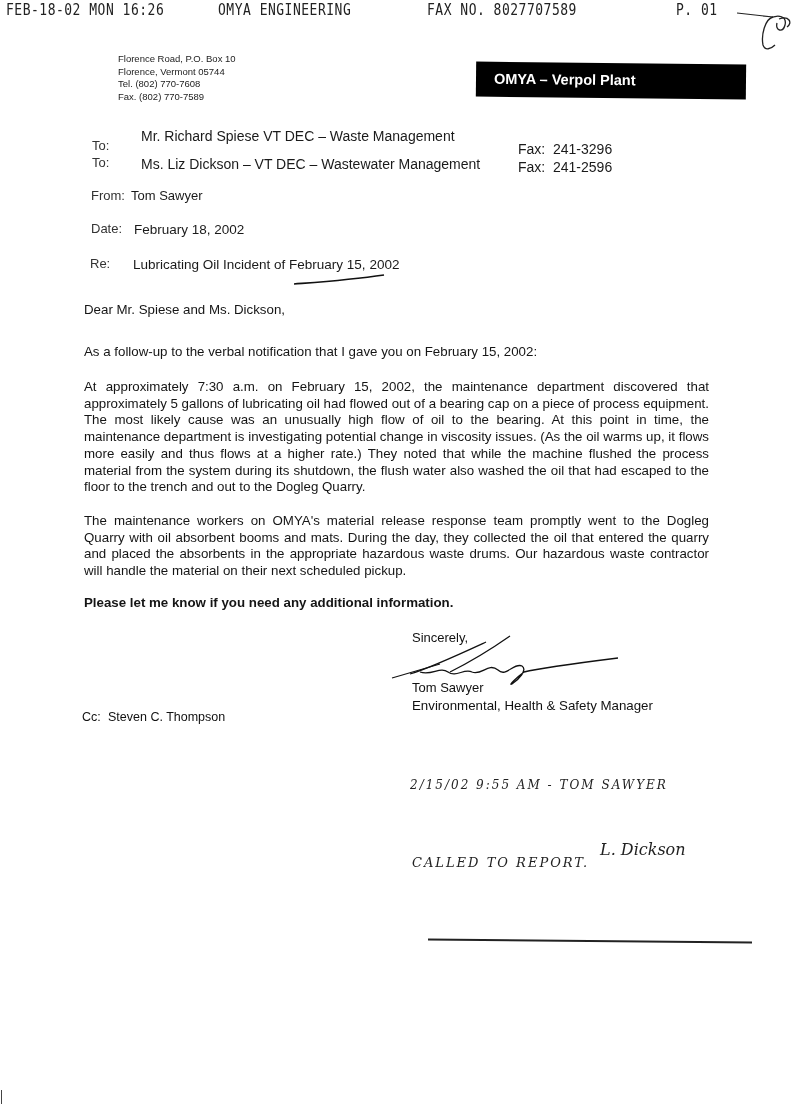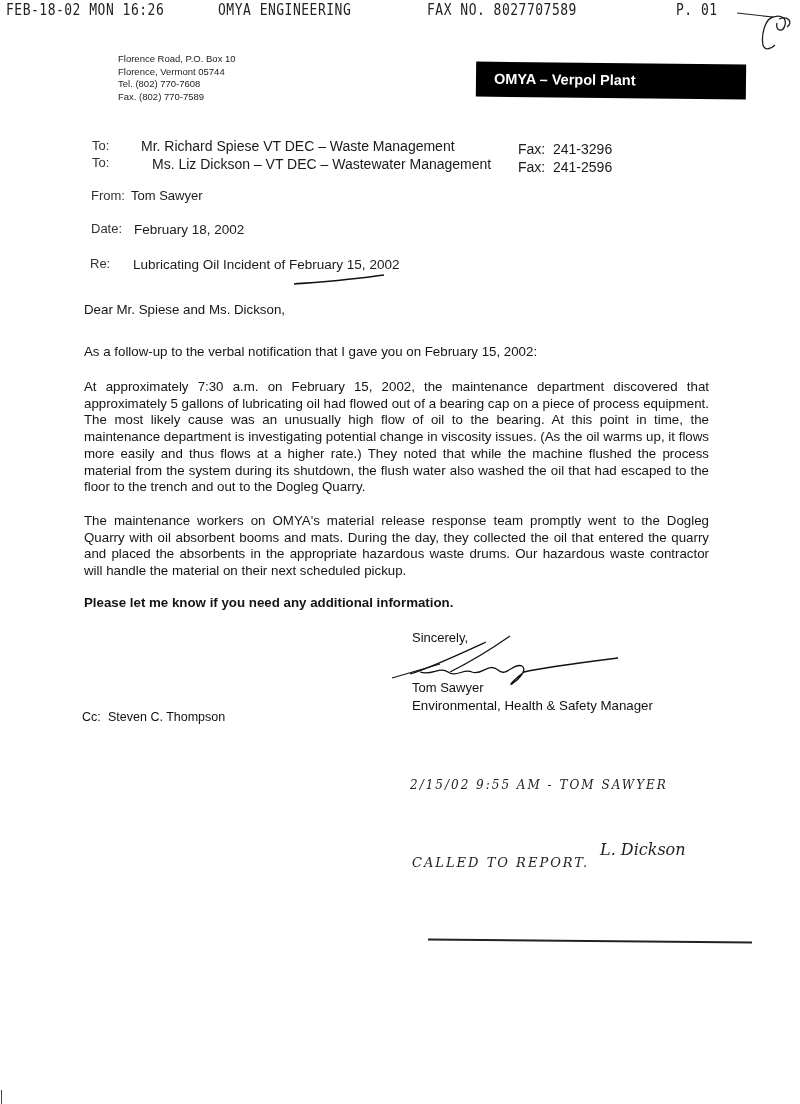--- a/index.html
+++ b/index.html
@@ -51,26 +51,26 @@
   <div>Florence, Vermont 05744</div>
   <div>Tel. (802) 770-7608</div>
   <div>Fax. (802) 770-7589</div>
 </div>
 
 <div class="abs plant-box">
   <span>OMYA – Verpol Plant</span>
 </div>
 
 <div class="abs lbl" style="left:92px; top:138px;">To:</div>
-<div class="abs hdr-row" style="left:141px; top:138px;">Mr. Richard Spiese VT DEC – Waste Management</div>
+<div class="abs hdr-row" style="left:141px; top:128px;">Mr. Richard Spiese VT DEC – Waste Management</div>
 <div class="abs hdr-row" style="left:518px; top:141px;">Fax:</div>
 <div class="abs hdr-row" style="left:553px; top:141px;">241-3296</div>
 
 <div class="abs lbl" style="left:92px; top:155px;">To:</div>
-<div class="abs hdr-row" style="left:141px; top:156px;margin-left:11px;">Ms. Liz Dickson – VT DEC – Wastewater Management</div>
+<div class="abs hdr-row" style="left:141px; top:156px;">Ms. Liz Dickson – VT DEC – Wastewater Management</div>
 <div class="abs hdr-row" style="left:518px; top:159px;">Fax:</div>
 <div class="abs hdr-row" style="left:553px; top:159px;">241-2596</div>
 
 <div class="abs lbl" style="left:91px; top:188px;">From:</div>
 <div class="abs hdr-row" style="left:131px; top:188px; font-size:13px;">Tom Sawyer</div>
 
 <div class="abs lbl" style="left:91px; top:221px;">Date:</div>
 <div class="abs hdr-row" style="left:134px; top:222px; font-size:13.5px;">February 18, 2002</div>
 
 <div class="abs lbl" style="left:90px; top:256px;text-align:right;">Re:</div>

